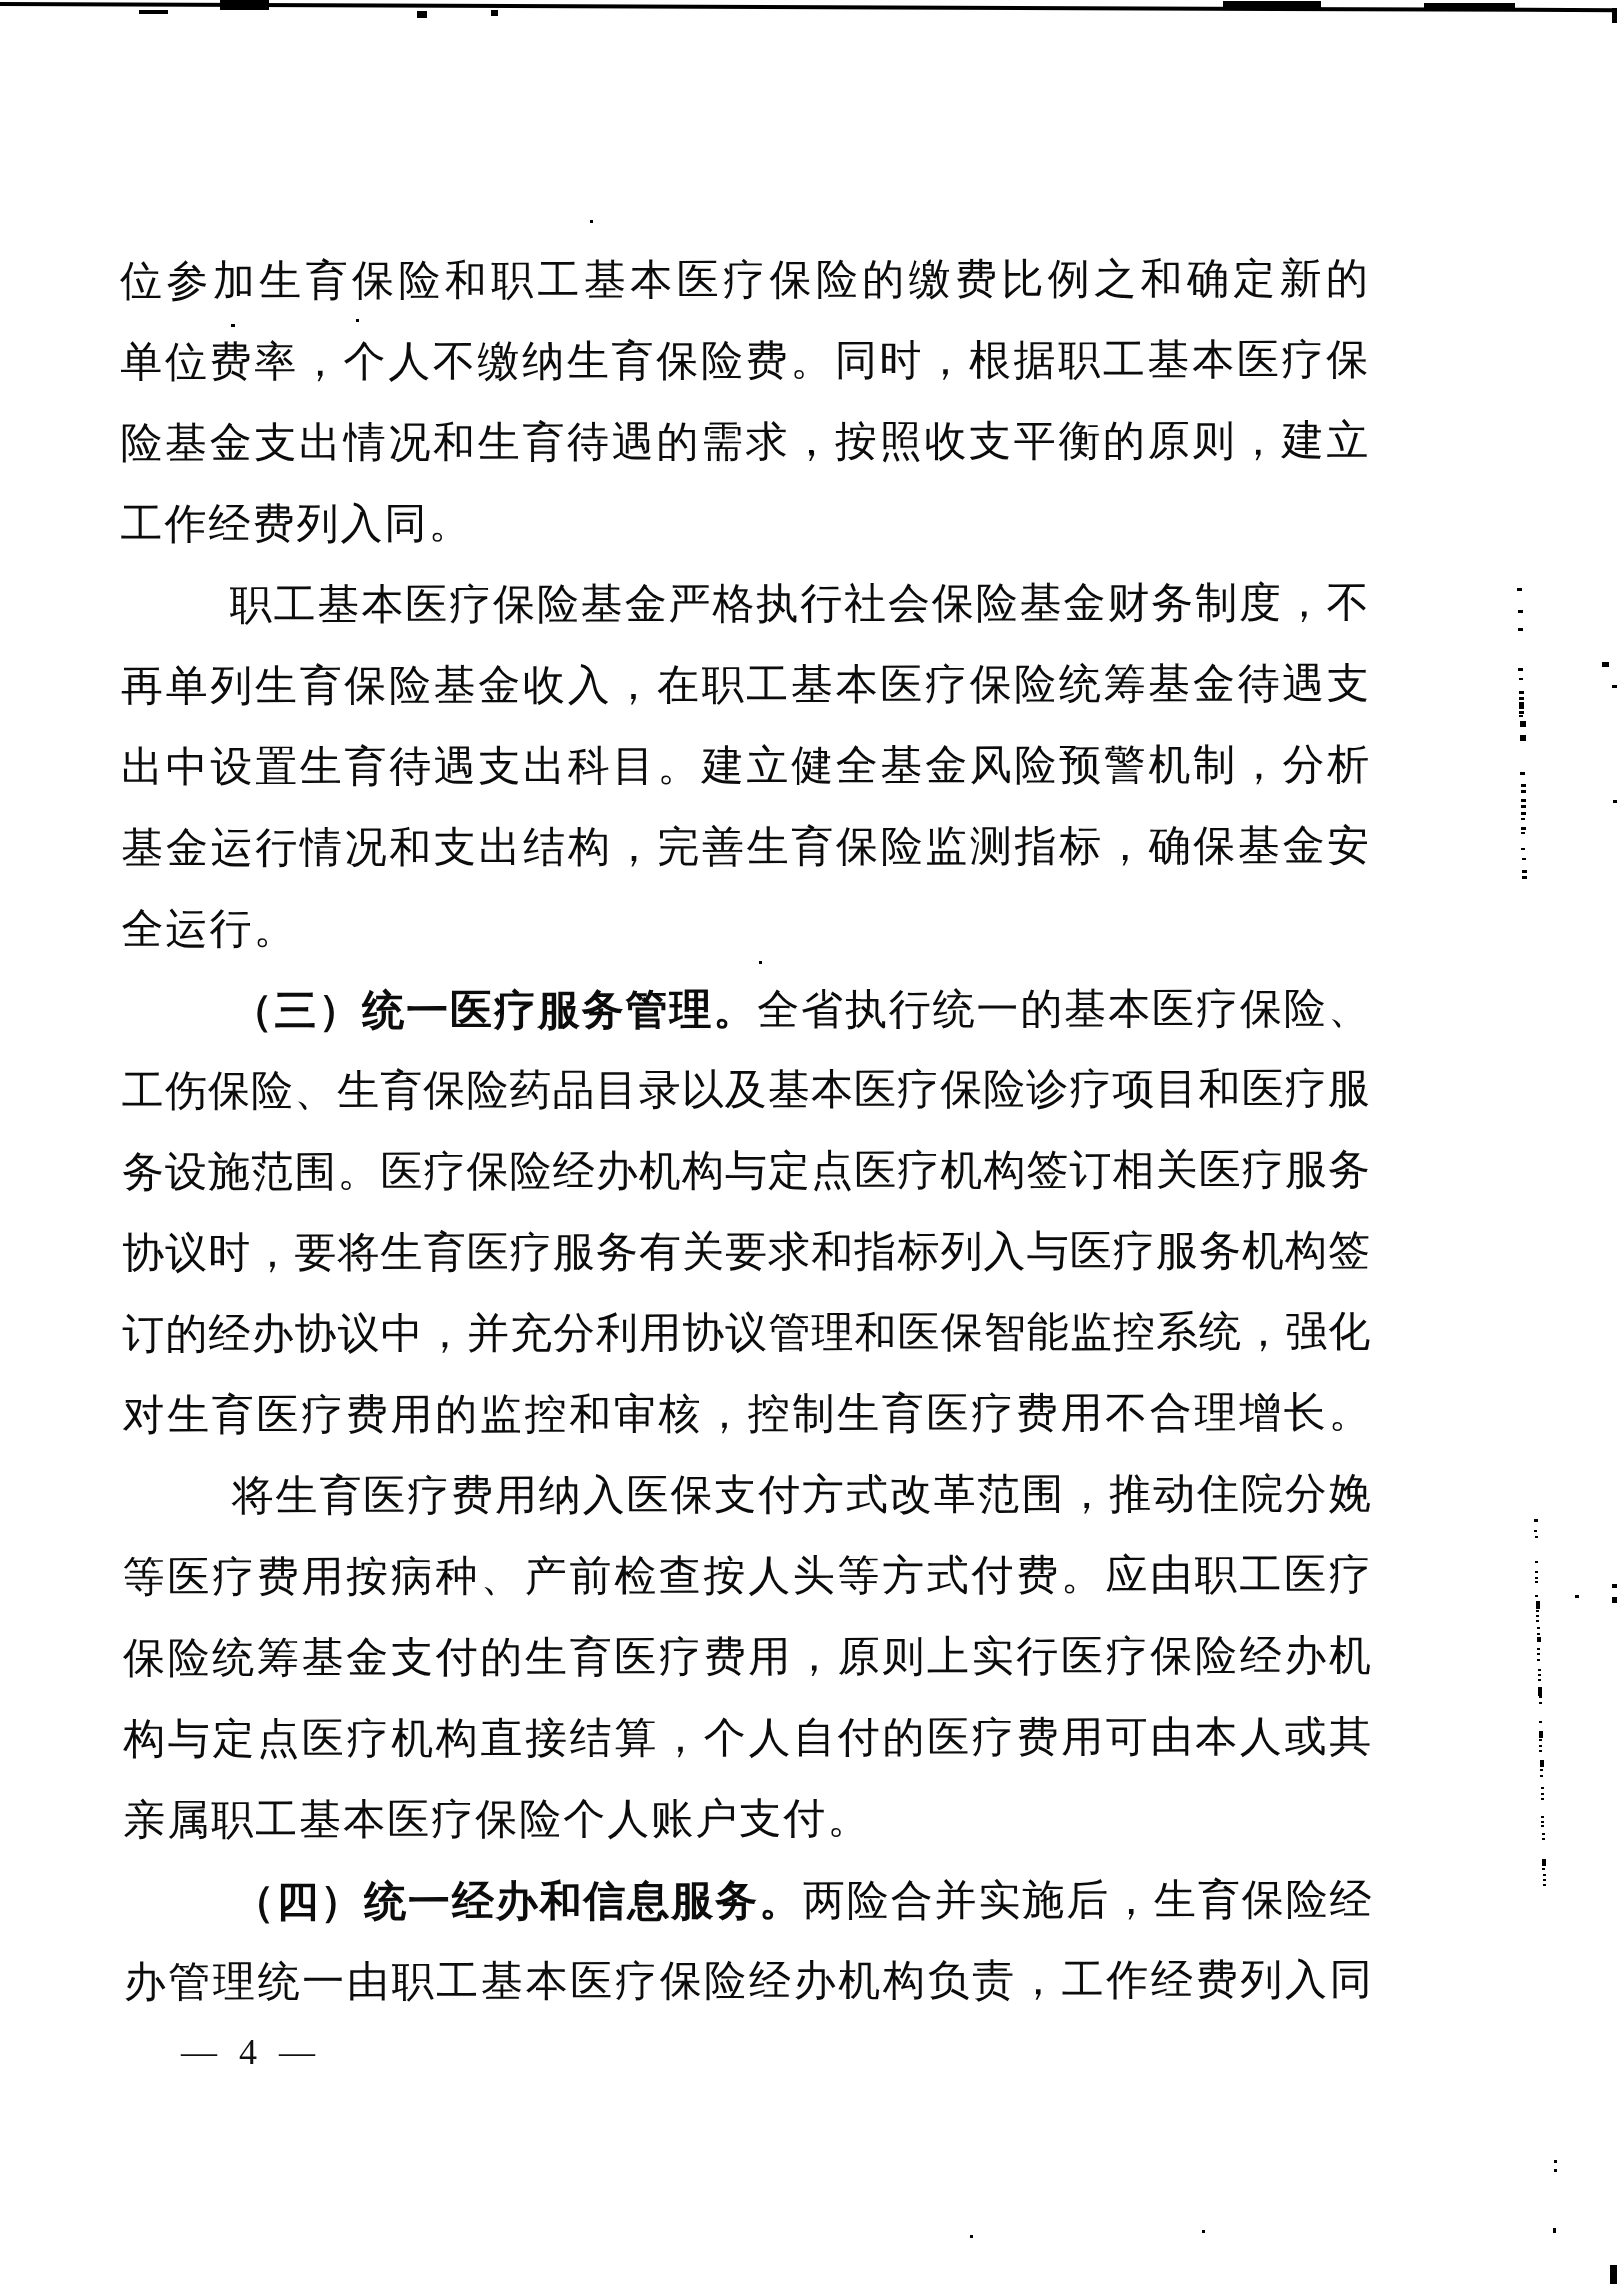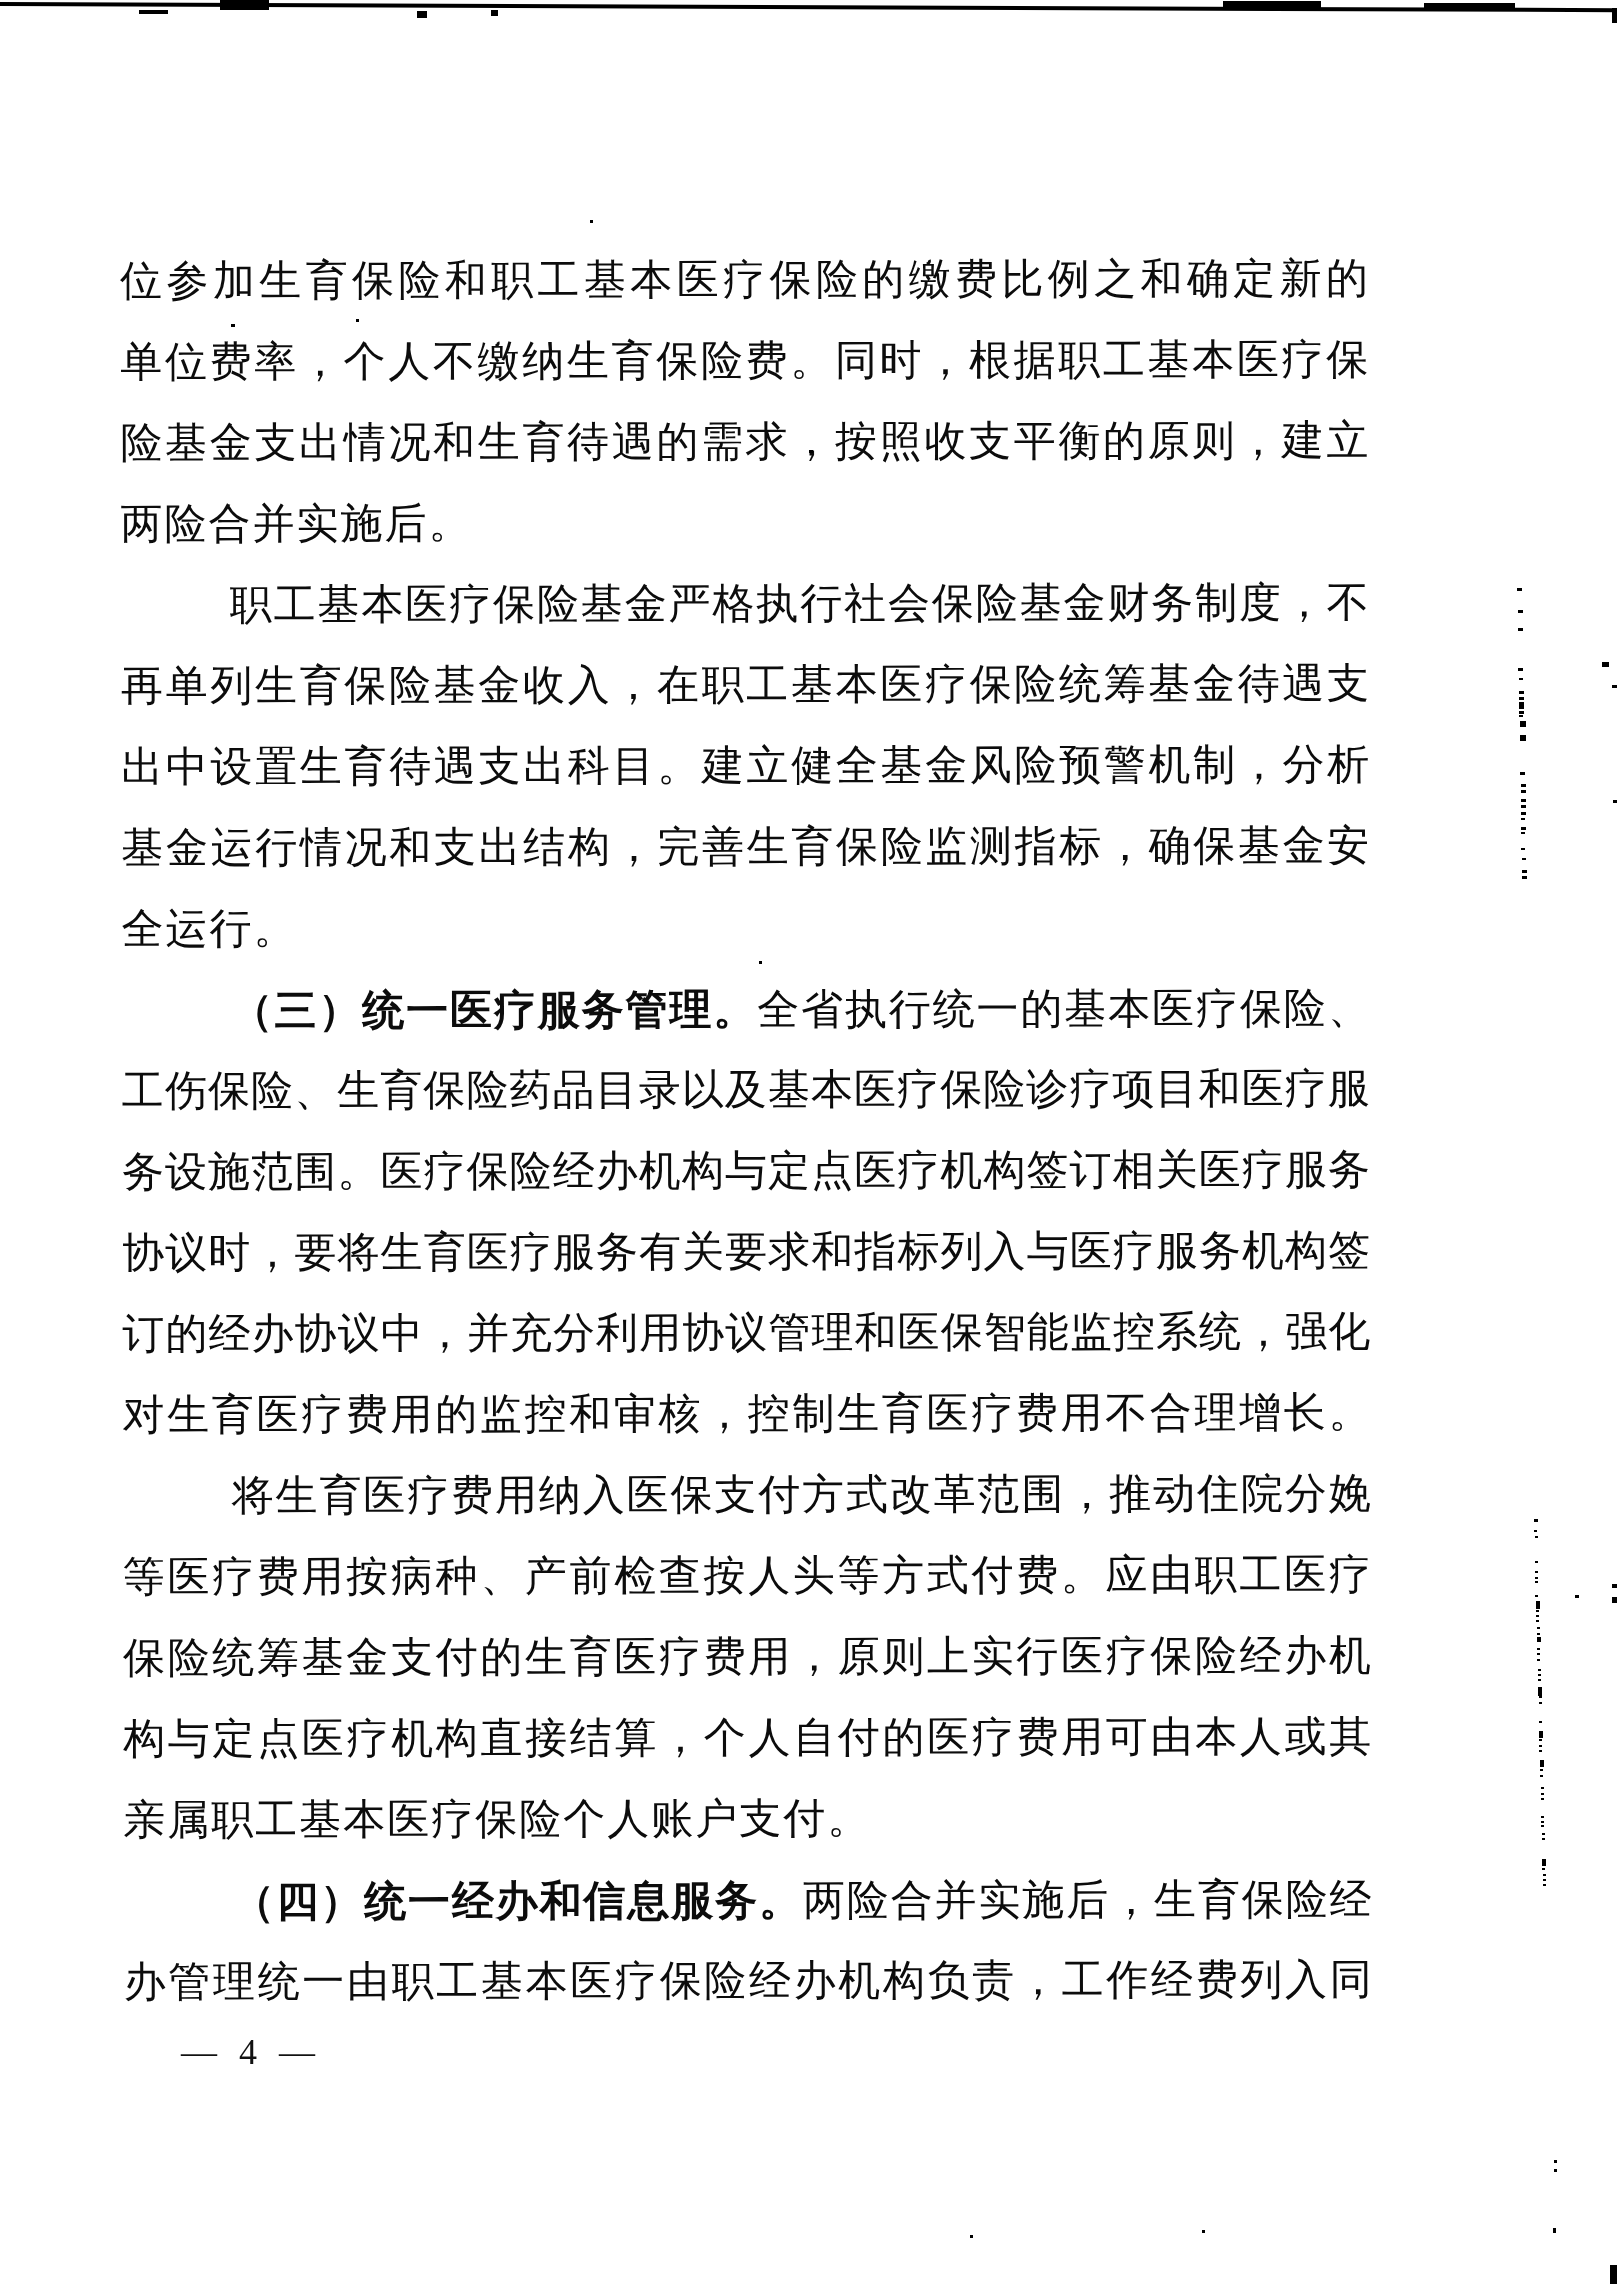--- a/index.html
+++ b/index.html
@@ -64,21 +64,21 @@
 
 <div class="page">
 
   <div class="top-line"></div>
   <div class="top-hook"></div>
 
   <div class="textblock">
     <div class="line fill"><span>位参加生育保险和职工基本医疗保险的缴费比例之和确定新的</span></div>
     <div class="line fill"><span>单位费率，个人不缴纳生育保险费。同时，根据职工基本医疗保</span></div>
     <div class="line fill"><span>险基金支出情况和生育待遇的需求，按照收支平衡的原则，建立</span></div>
-    <div class="line short"><span>两险合并实施后。</span></div>
+    <div class="line short"><span>工作经费列入同。</span></div>
     <div class="line fill indent"><span>职工基本医疗保险基金严格执行社会保险基金财务制度，不</span></div>
     <div class="line fill"><span>再单列生育保险基金收入，在职工基本医疗保险统筹基金待遇支</span></div>
     <div class="line fill"><span>出中设置生育待遇支出科目。建立健全基金风险预警机制，分析</span></div>
     <div class="line fill"><span>基金运行情况和支出结构，完善生育保险监测指标，确保基金安</span></div>
     <div class="line short"><span>全运行。</span></div>
     <div class="line fill indent"><span class="hd">（三）统一医疗服务管理。</span><span>全省执行统一的基本医疗保险、</span></div>
     <div class="line fill"><span>工伤保险、生育保险药品目录以及基本医疗保险诊疗项目和医疗服</span></div>
     <div class="line fill"><span>务设施范围。医疗保险经办机构与定点医疗机构签订相关医疗服务</span></div>
     <div class="line fill"><span>协议时，要将生育医疗服务有关要求和指标列入与医疗服务机构签</span></div>
     <div class="line fill"><span>订的经办协议中，并充分利用协议管理和医保智能监控系统，强化</span></div>

